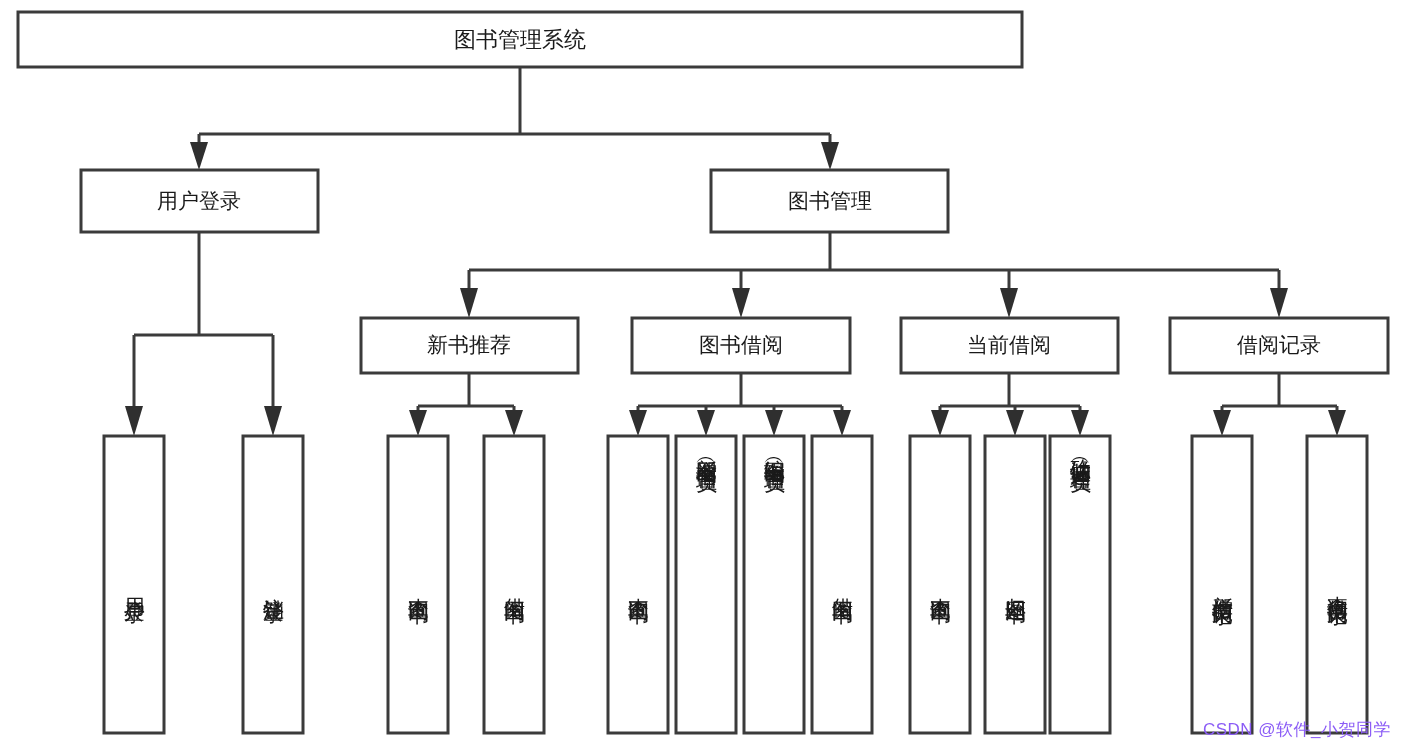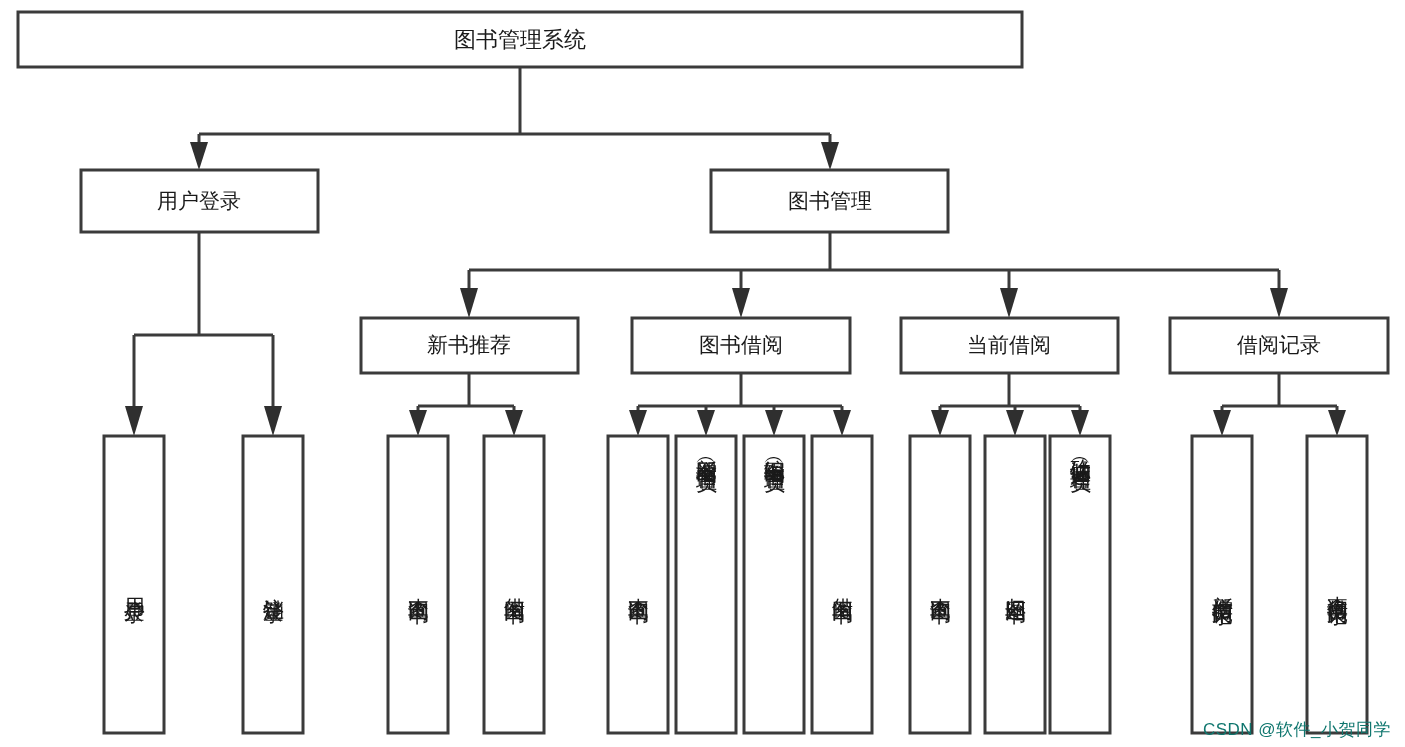--- a/index.html
+++ b/index.html
@@ -70,21 +70,21 @@
     justify-content: center;
     white-space: nowrap;
     pointer-events: none;
   }
   .watermark {
     position: absolute;
     right: 14px;
     bottom: 6px;
     font-family: "Liberation Sans", "DejaVu Sans", sans-serif;
     font-size: 17px;
-    color: #0f766e;
+    color: #8b5cf6;
     letter-spacing: 0.5px;
     user-select: none;
   }
 </style>
 </head>
 <body>
 
 <div id="diagram-root">
 
   <svg id="tree-svg" viewBox="0 0 1405 747">

